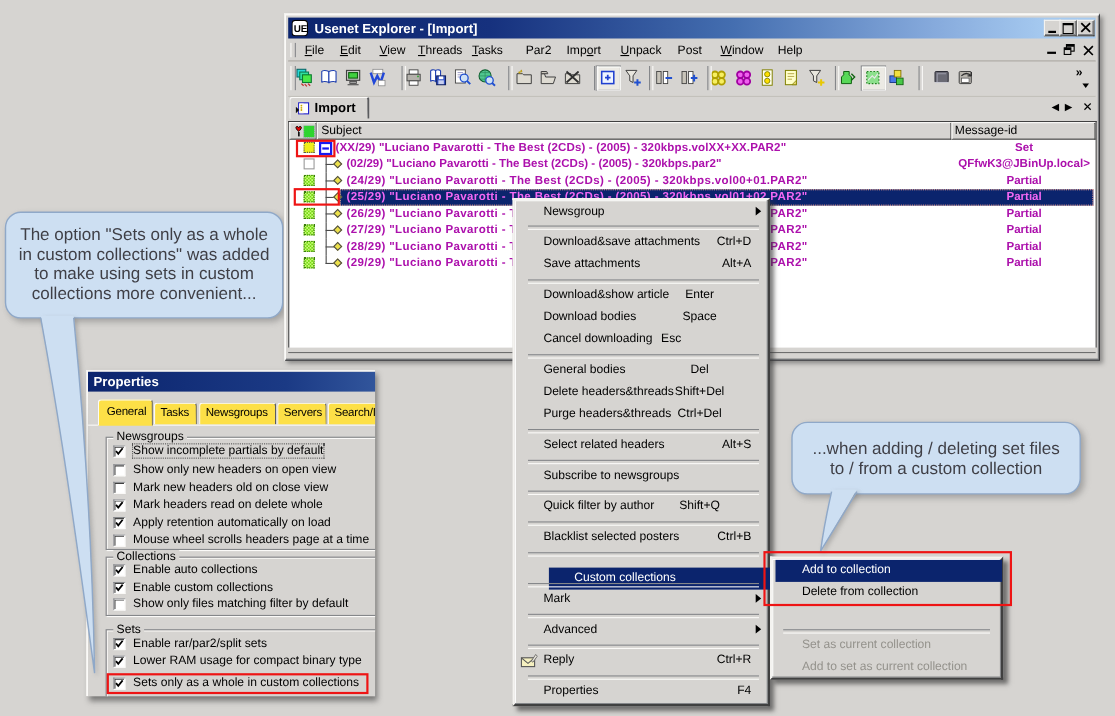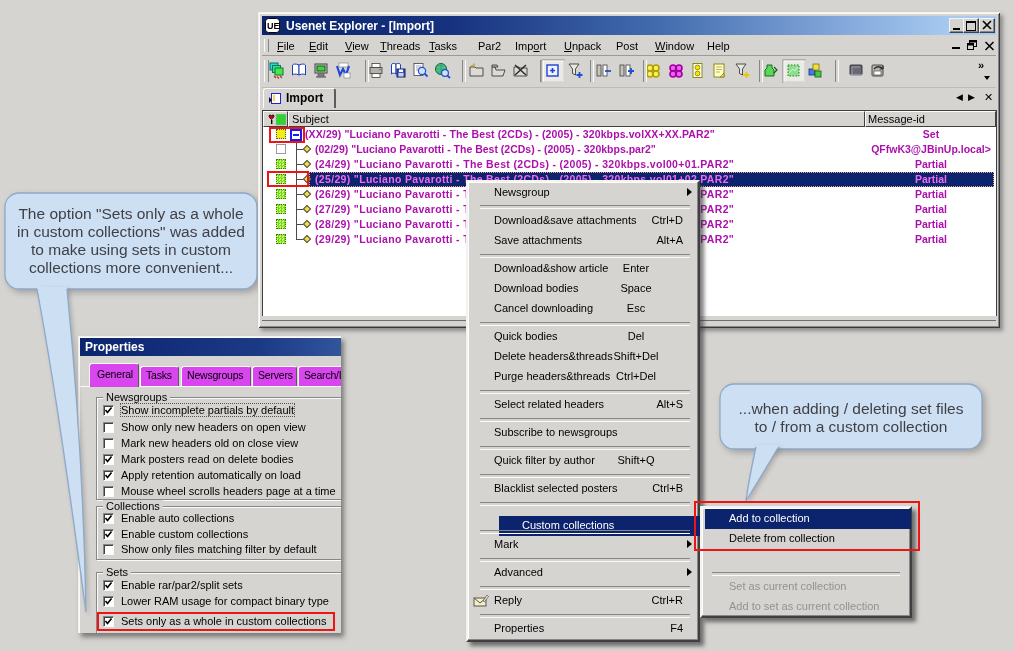--- a/index.html
+++ b/index.html
@@ -48,21 +48,21 @@
 .hl .t{color:#fff;}
 .arrow{position:absolute;right:7px;top:5px;width:0;height:0;border-left:5px solid #000;border-top:4px solid transparent;border-bottom:4px solid transparent;}
 .smitem{position:absolute;left:3px;width:206px;height:20px;font-size:11px;color:#000;}
 .smitem .t{position:absolute;left:24px;top:3px;white-space:nowrap;}
 .gray{color:#94928c;}
 
 #dlg{left:78px;top:336px;width:263px;height:297px;background:#d6d4d1;overflow:hidden;
  box-shadow: inset 1px 1px 0 #f2f1ee, inset 2px 2px 0 #fbfaf8, 3px 4px 5px rgba(60,60,60,.6);}
 #dlgtitle{position:absolute;left:2px;top:2px;width:300px;height:18px;background:linear-gradient(90deg,#0b246d 0%,#1b3a85 60%,#3c62a6 100%);}
 #dlgtitle .txt{position:absolute;left:5px;top:2px;color:#fff;font-weight:bold;font-size:12px;}
-.tab{position:absolute;background:#d946ef;border-top:1px solid #fbfaf8;border-left:1px solid #fbfaf8;border-right:1px solid #5a5b5e;border-radius:3px 3px 0 0;font-size:10.5px;letter-spacing:-0.2px;text-align:right;color:#000;}
+.tab{position:absolute;background:#fde047;border-top:1px solid #fbfaf8;border-left:1px solid #fbfaf8;border-right:1px solid #5a5b5e;border-radius:3px 3px 0 0;font-size:10.5px;letter-spacing:-0.2px;text-align:right;color:#000;}
 .gbox{position:absolute;border:1px solid #85878a;box-shadow:inset 1px 1px 0 #fbfaf8, 1px 1px 0 #fbfaf8;}
 .glabel{position:absolute;background:#d6d4d1;font-size:11px;color:#000;padding:0 3px;}
 .cbrow{position:absolute;left:25px;font-size:11px;color:#000;white-space:nowrap;}
 .cb{position:absolute;left:0;top:1px;width:11px;height:11px;background:#fff;border:1px solid;border-color:#85878a #fbfaf8 #fbfaf8 #85878a;box-shadow:inset 1px 1px 0 #404040;box-sizing:border-box;}
 .cbl{position:absolute;left:18px;top:0px;}
 
 .rrect{border:2px solid #ee1414;box-sizing:border-box;}
 
 .bubtxt{position:absolute;font-size:15.5px;color:#3f3f46;text-align:center;line-height:18px;}
 </style></head>
@@ -439,21 +439,21 @@
     <div class="cbrow" style="left:25px;top:101px;">
           <span class="cb"></span>
           <span class="cbl">Mark new headers old on close view</span>
         </div>
     <div class="cbrow" style="left:25px;top:117px;">
           <span class="cb">
             <svg width="9" height="9" viewBox="0 0 9 9" style="position:absolute;left:0px;top:0px">
               <path d="M1.5 4 L3.5 6.5 L7.5 1.5" stroke="#000" stroke-width="1.6" fill="none"></path>
             </svg>
           </span>
-          <span class="cbl">Mark posters read on delete bodies</span>
+          <span class="cbl">Mark headers read on delete whole</span>
         </div>
     <div class="cbrow" style="left:25px;top:133px;">
           <span class="cb">
             <svg width="9" height="9" viewBox="0 0 9 9" style="position:absolute;left:0px;top:0px">
               <path d="M1.5 4 L3.5 6.5 L7.5 1.5" stroke="#000" stroke-width="1.6" fill="none"></path>
             </svg>
           </span>
           <span class="cbl">Apply retention automatically on load</span>
         </div>
     <div class="cbrow" style="left:25px;top:149px;">
@@ -531,25 +531,25 @@
   <div class="mitem" style="top:97px;">
         <span class="t">Download bodies</span>
         <span class="sc" style="left:130px;width:70px;text-align:center;">Space</span>
       </div>
   <div class="mitem" style="top:77px;">
         <span class="t">Download&amp;show article</span>
         <span class="sc" style="left:130px;width:70px;text-align:center;">Enter</span>
       </div>
   <div class="mitem" style="top:117px;">
         <span class="t">Cancel downloading</span>
-        <span class="sc" style="left:130px;width:70px;text-align:center;">Esc</span>
+        <span class="sc" style="left:130px;width:70px;text-align:left;">Esc</span>
       </div>
   <div class="msep" style="top:140px;"></div>
   <div class="mitem" style="top:145px;">
-        <span class="t">Quick bodies</span>
+        <span class="t">General bodies</span>
         <span class="sc" style="left:130px;width:70px;text-align:center;">Del</span>
       </div>
   <div class="mitem" style="top:165px;">
         <span class="t">Delete headers&amp;threads</span>
         <span class="sc" style="left:130px;width:70px;text-align:center;">Shift+Del</span>
       </div>
   <div class="mitem" style="top:185px;">
         <span class="t">Purge headers&amp;threads</span>
         <span class="sc" style="left:130px;width:70px;text-align:center;">Ctrl+Del</span>
       </div>

